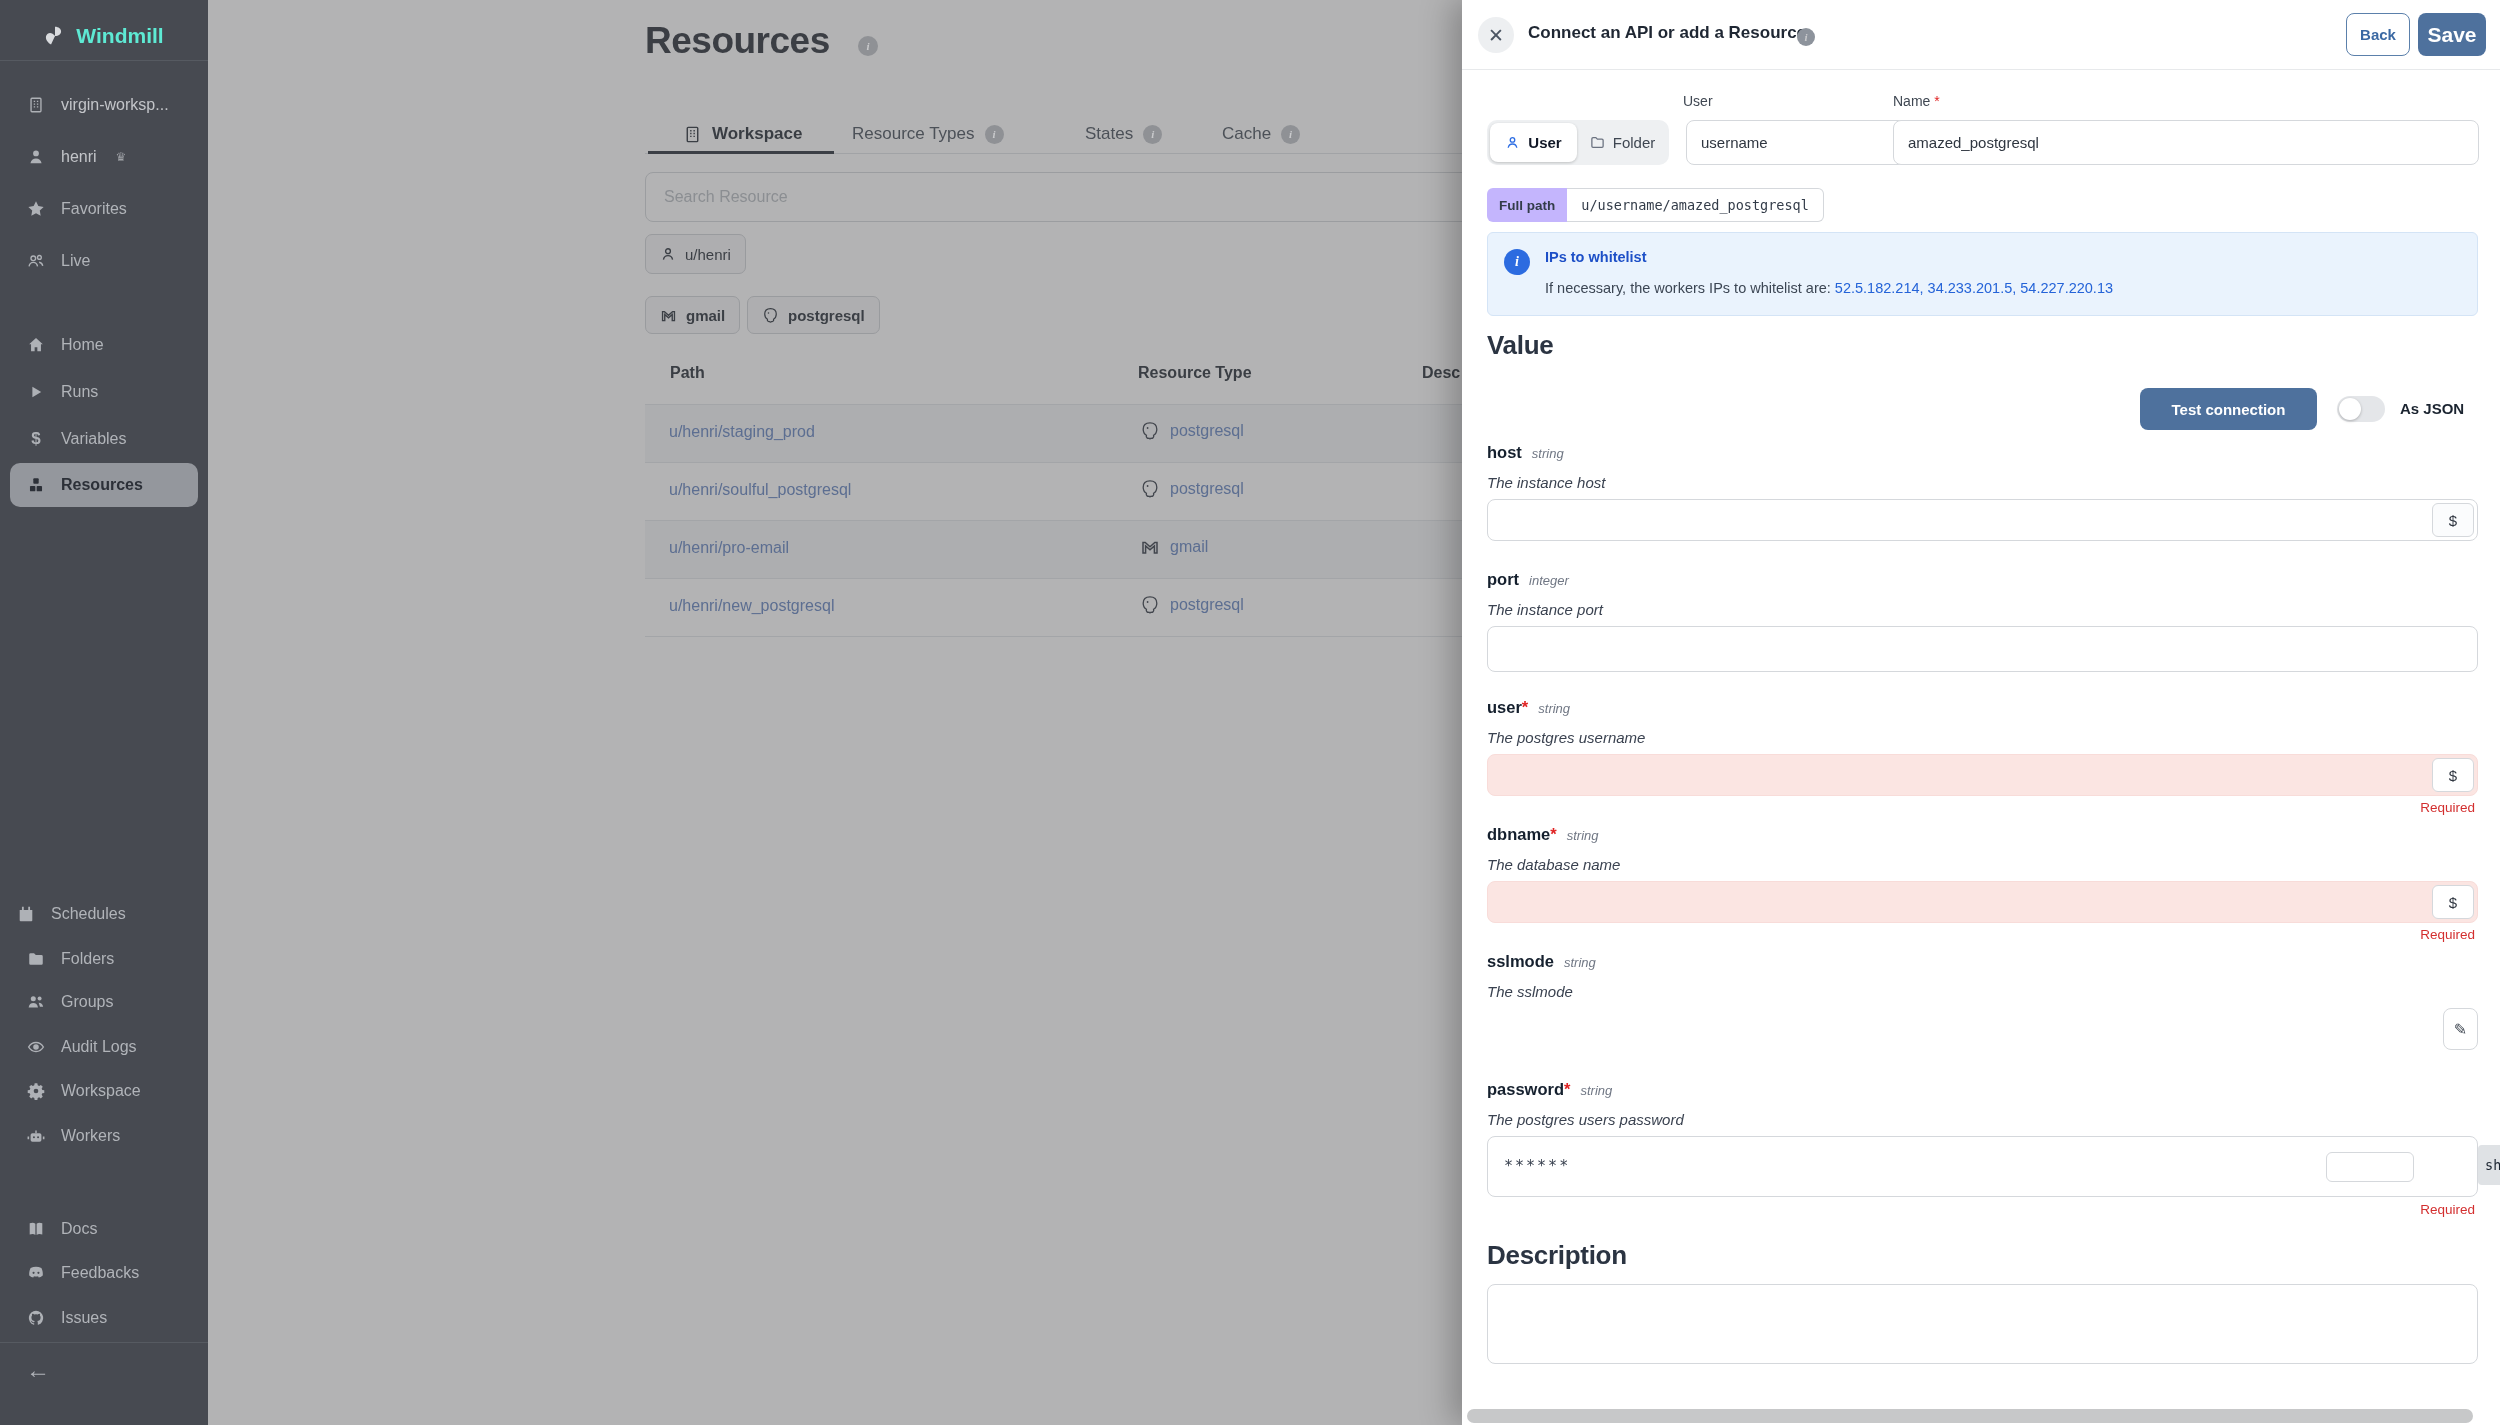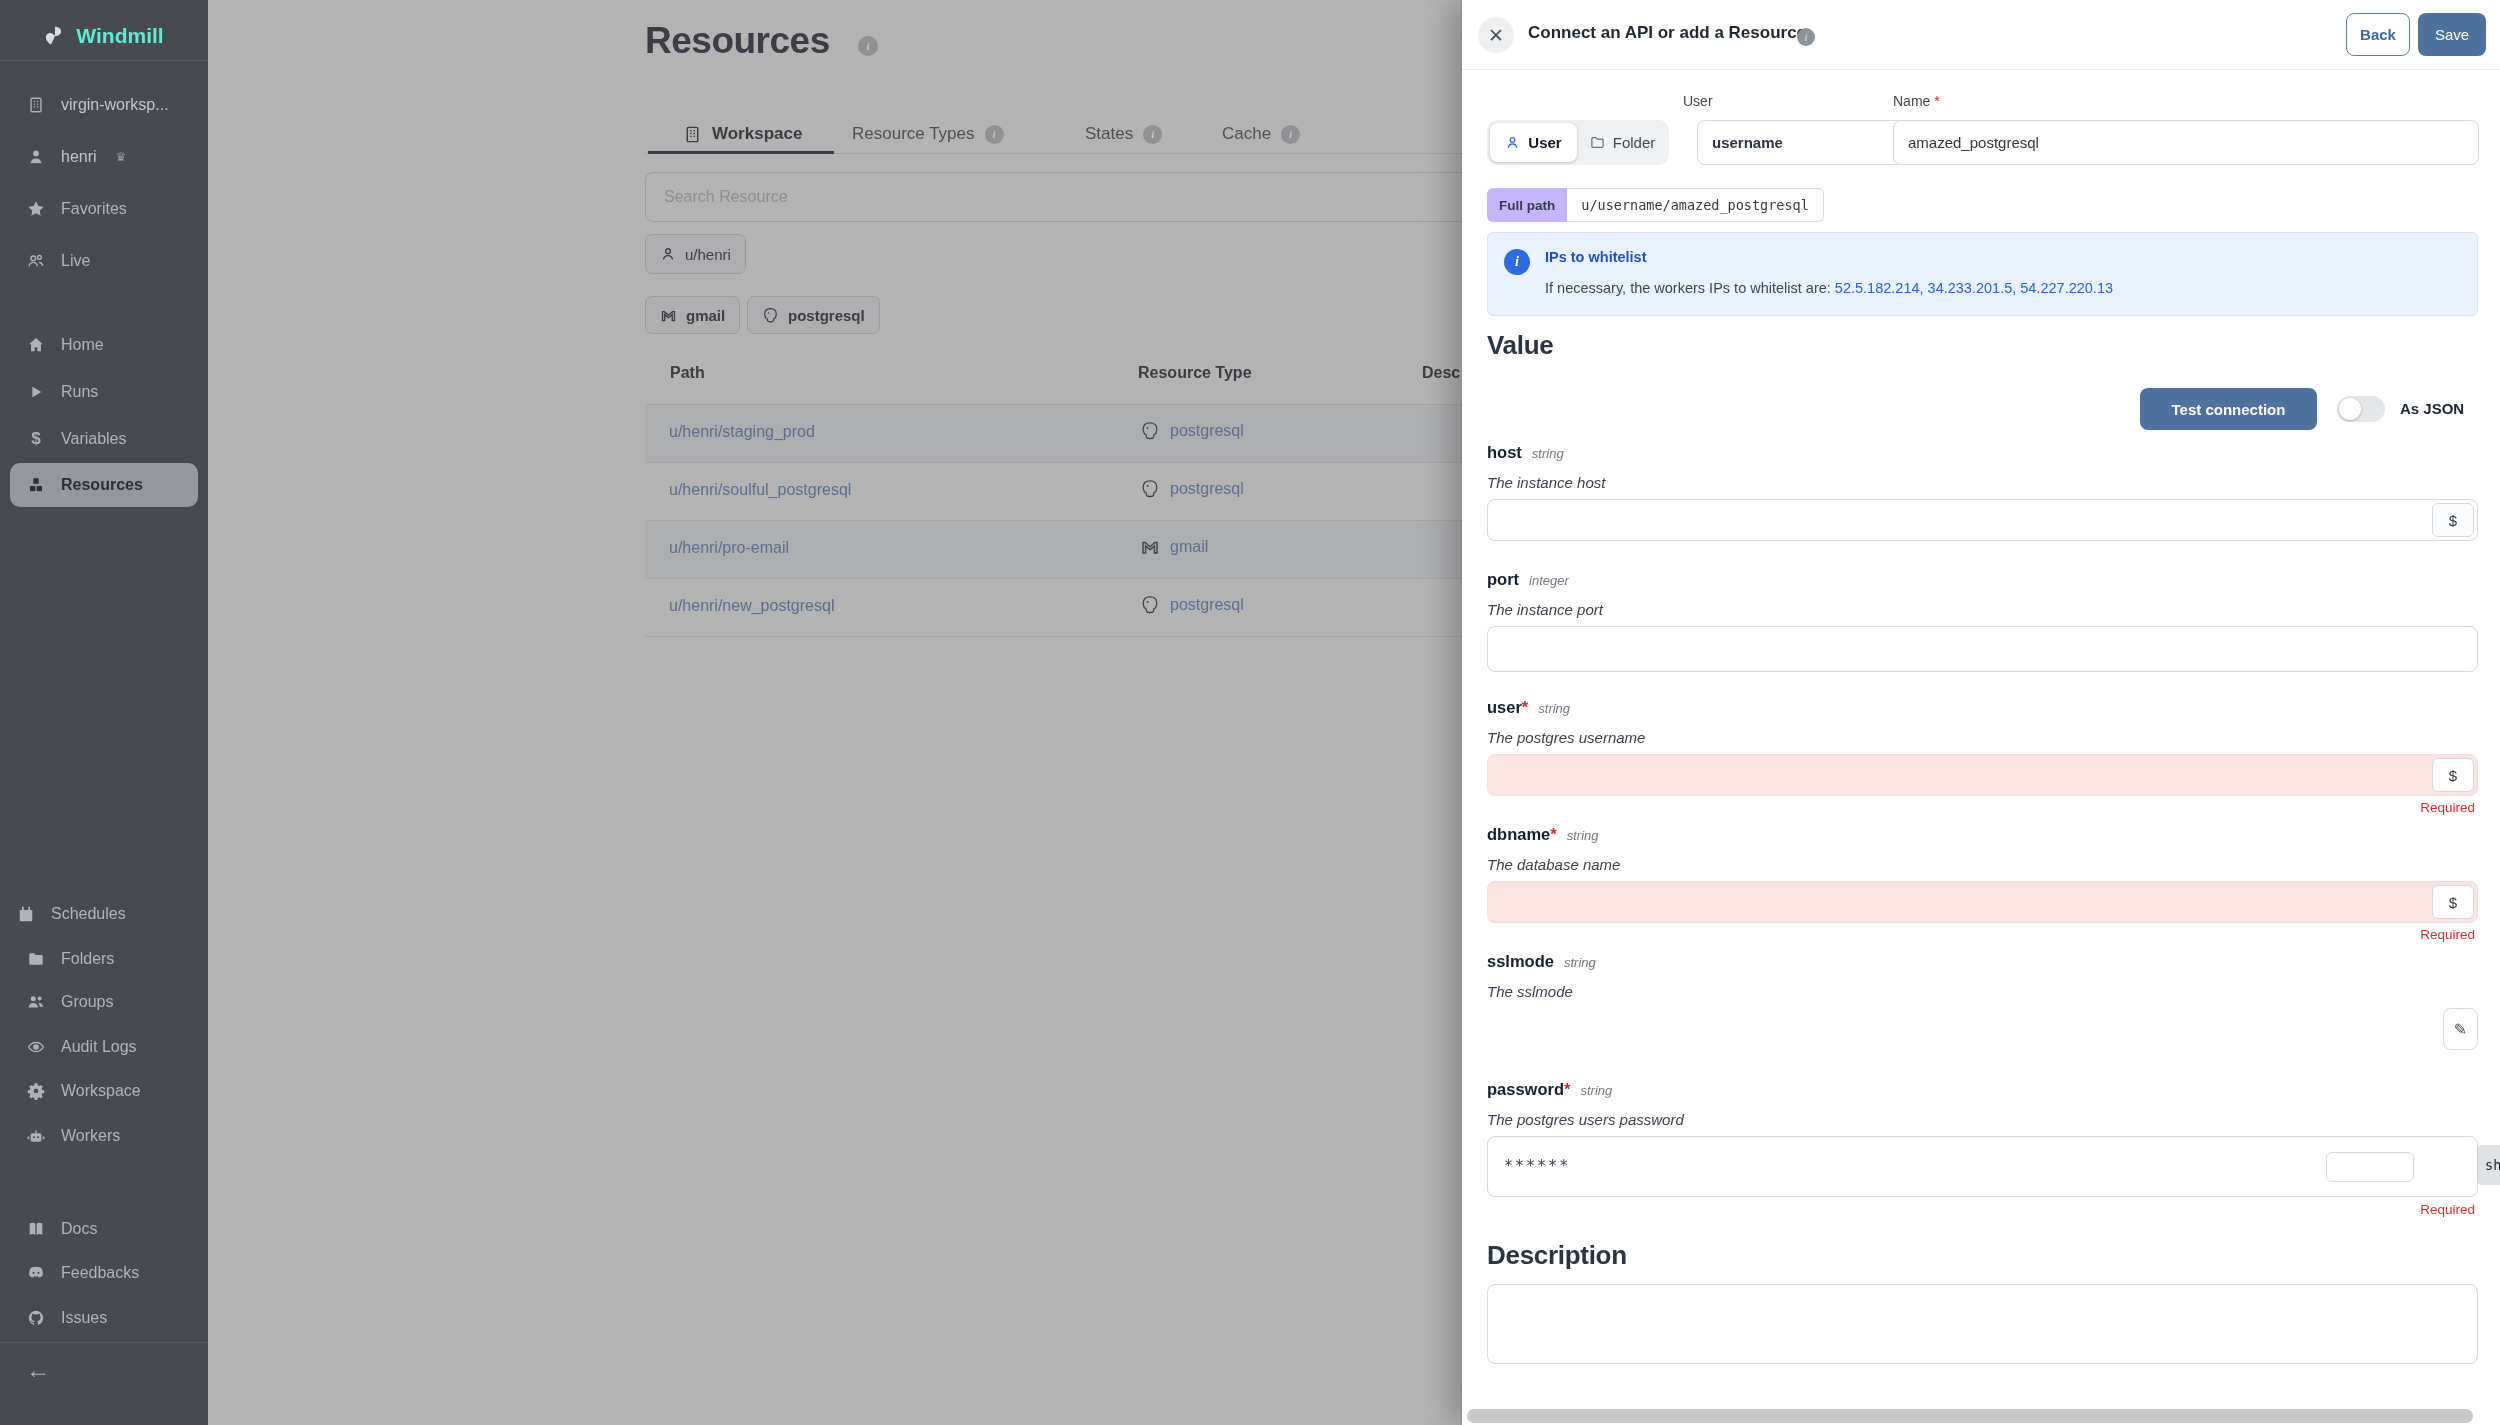--- a/index.html
+++ b/index.html
@@ -62,21 +62,21 @@
     border-bottom:1px solid #e7e9eb; background:#fff; }
   .xbtn { position:absolute; left:16px; top:17px; width:36px; height:36px; border-radius:50%;
     background:#edeff1; display:flex; align-items:center; justify-content:center;
     color:#4b5563; font-size:19px; cursor:pointer; }
   .dtitle { position:absolute; left:66px; top:23px; font-size:17px; font-weight:bold; color:#1f2733; }
   .btn-back { position:absolute; left:884px; top:13px; width:64px; height:43px;
     border:1.5px solid #5b80ab; border-radius:8px; background:#fff; color:#3b69a3;
     font-size:15px; font-weight:bold; cursor:pointer; font-family:"Liberation Sans",sans-serif; }
   .btn-save { position:absolute; left:956px; top:13px; width:68px; height:43px;
     border:none; border-radius:8px; background:#4e719d; color:#fff;
-    font-size:15px; font-weight:normal; cursor:pointer; font-family:"Liberation Sans",sans-serif; }
+    font-size:21px; font-weight:bold; cursor:pointer; font-family:"Liberation Sans",sans-serif; }
 
   .seg-group { position:absolute; left:25px; top:120px; width:182px; height:45px;
     background:#eef0f2; border-radius:10px; display:flex; padding:3px; gap:2px; }
   .seg { flex:1; display:flex; align-items:center; justify-content:center; gap:8px;
     font-size:15px; color:#3f4752; border-radius:8px; cursor:pointer; }
   .seg.selected { background:#fff; box-shadow:0 1px 3px rgba(0,0,0,0.2); font-weight:bold; color:#111827; }
   .flabel { position:absolute; font-size:14px; color:#3f4752; }
   .red { color:#e02424; }
   .tinput { position:absolute; height:45px; border:1px solid #d5d8dc; border-radius:8px;
     background:#fff; font-size:15px; color:#2f3640; padding:0 14px;
@@ -450,21 +450,21 @@
     <div class="seg">
       <span>
           <svg width="15" height="15" viewBox="0 0 20 20" fill="none" stroke="#6b7280" stroke-width="1.7">
             <path d="M2.5 5a1.5 1.5 0 011.5-1.5h3.8l2 2H16A1.5 1.5 0 0117.5 7v8A1.5 1.5 0 0116 16.5H4A1.5 1.5 0 012.5 15z"></path>
           </svg>
         </span>
       <span>Folder</span>
     </div>
   </div>
   <div class="flabel" style="left:221px; top:93px;">User</div>
-  <input class="tinput" style="left: 235px; top: 120px; width: 220px; font-weight: bold;" readonly="" value="username">
+  <input class="tinput" style="left: 224px; top: 120px; width: 220px;" readonly="" value="username">
   <div class="flabel" style="left:431px; top:93px;">
     <span>Name</span> <span class="red">*</span>
   </div>
   <input class="tinput" style="left: 431px; top: 120px; width: 586px;" readonly="" value="amazed_postgresql">
 
   <div class="fullpath">
     <div class="fp-badge">Full path</div>
     <div class="fp-val">u/username/amazed_postgresql</div>
   </div>
 

